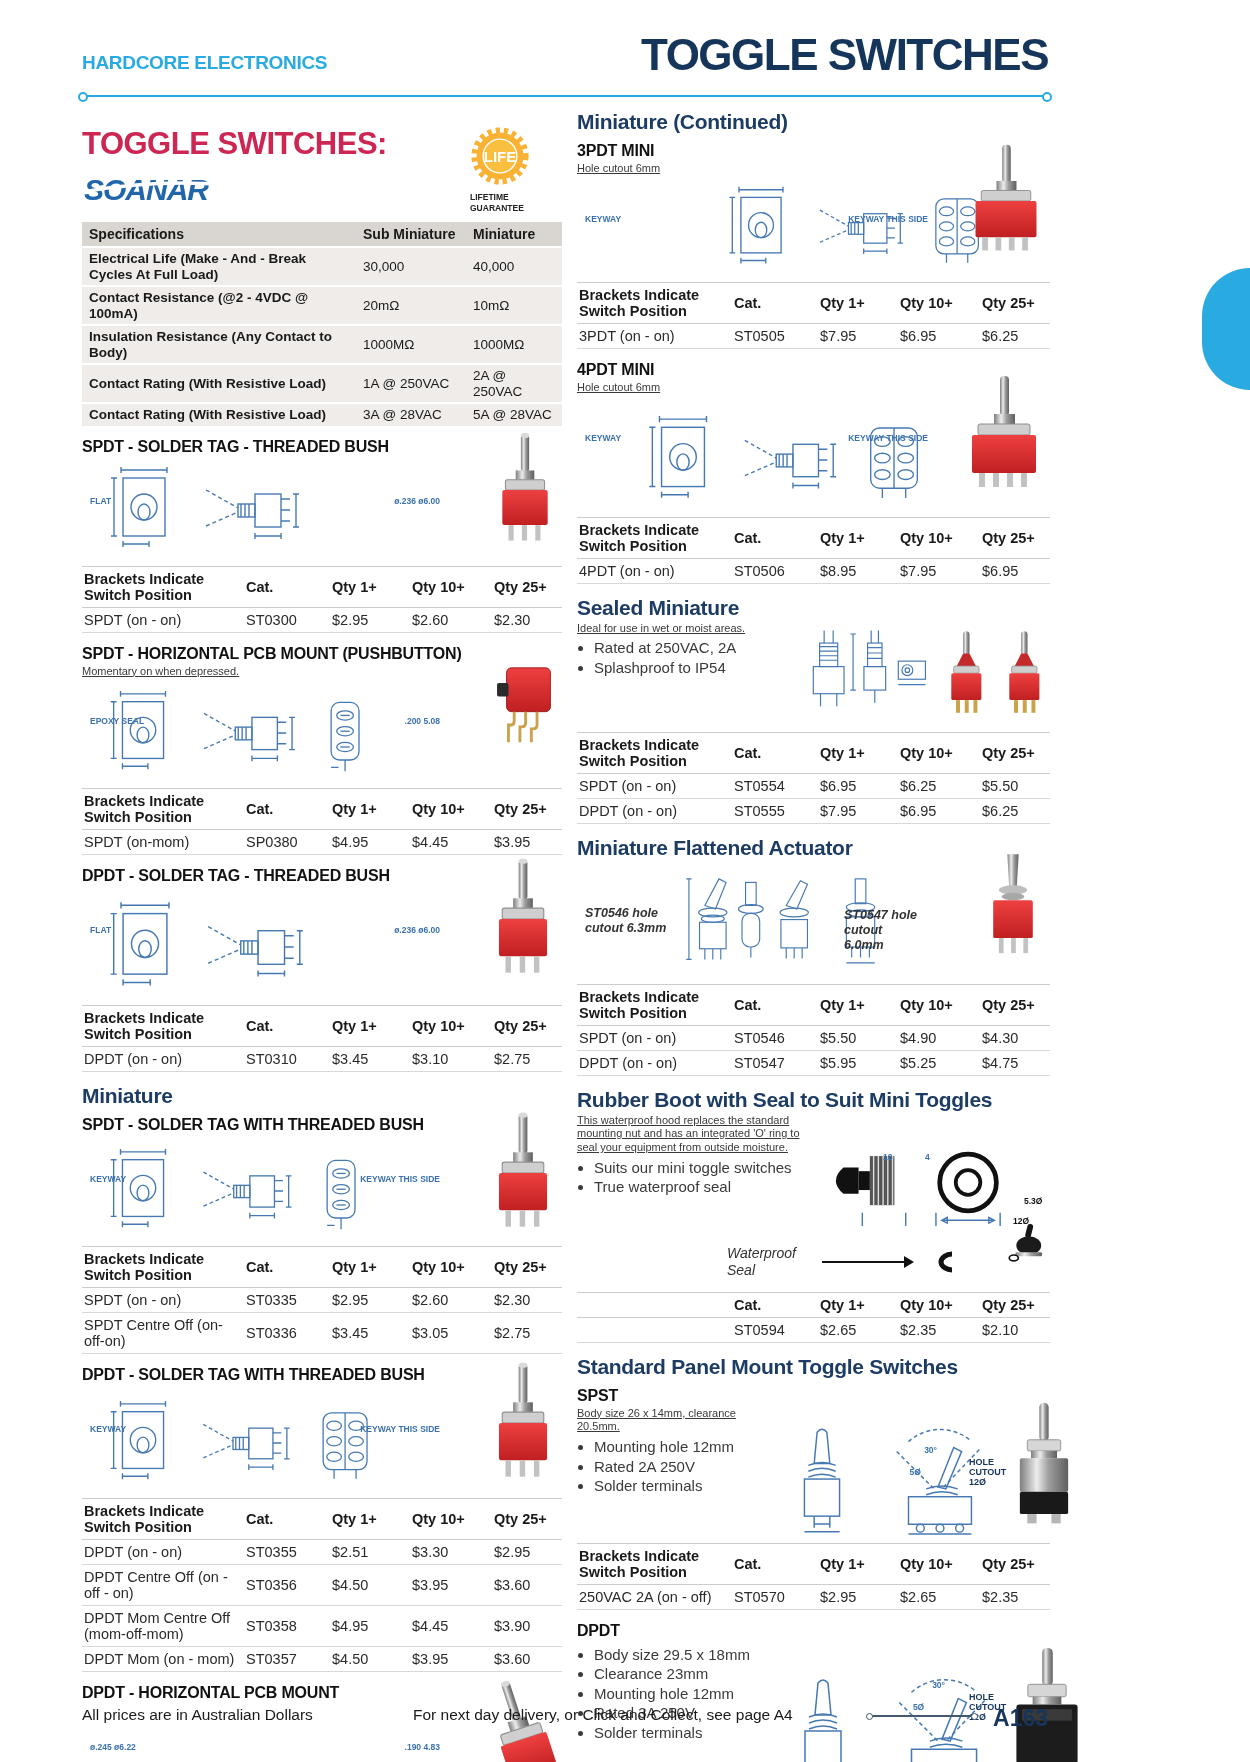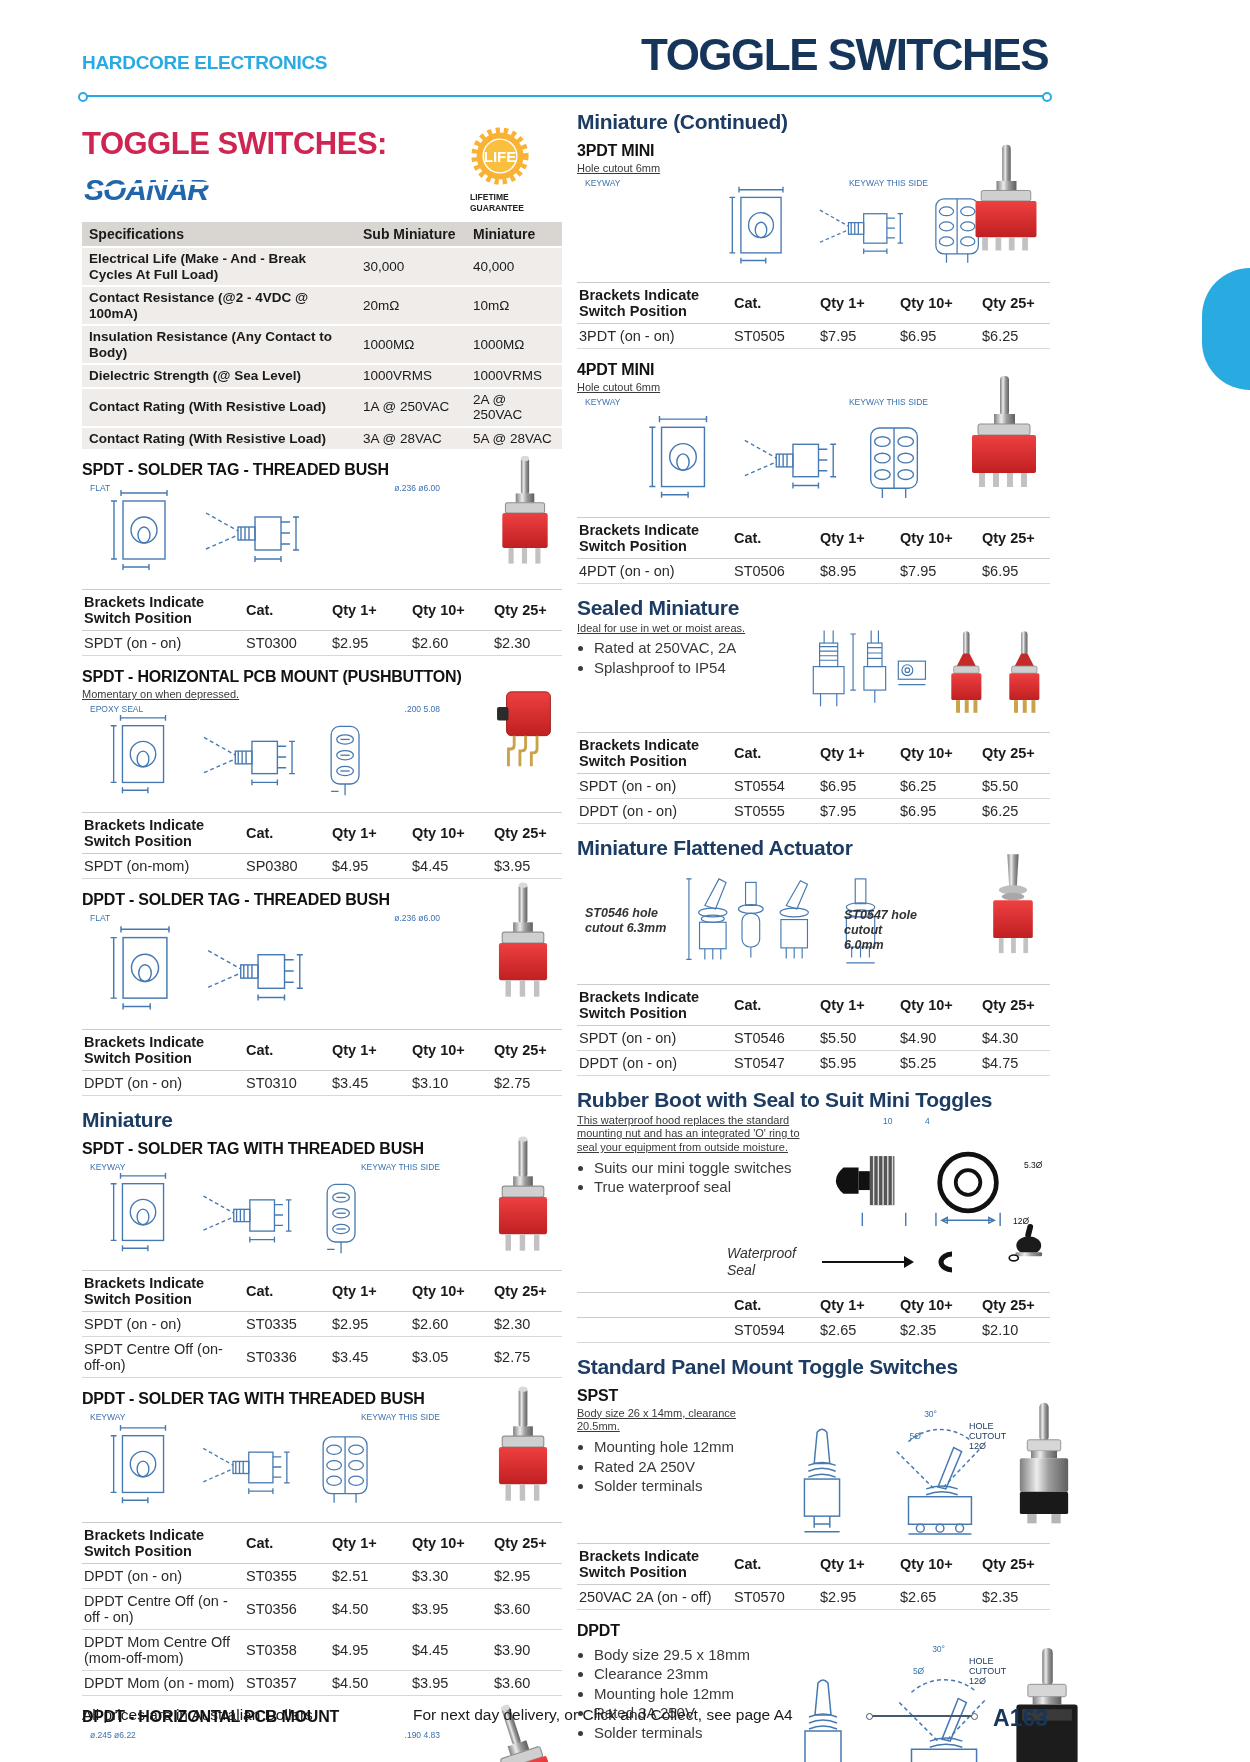--- a/index.html
+++ b/index.html
@@ -47,21 +47,21 @@
   .price-table td { font-size:14.5px; color:#2a2a2a; padding:4px 2px; border-bottom:1px solid #dbd7d2; }
   .price-table th:nth-child(2), .price-table td:nth-child(2) { width:86px; }
   .price-table th:nth-child(3), .price-table td:nth-child(3) { width:80px; }
   .price-table th:nth-child(4), .price-table td:nth-child(4) { width:82px; }
   .price-table th:nth-child(5), .price-table td:nth-child(5) { width:70px; }
 
   
   .strip { position:relative; display:flex; align-items:flex-end; gap:16px; padding:6px 118px 4px 26px; }
   .strip svg.diag { flex:0 0 auto; }
   .photo { position:absolute; right:4px; }
-  .dlabel { position:absolute; font-size:8.5px; font-weight:normal; color:#3a71ae; white-space:nowrap; }
+  .dlabel { position:absolute; font-size:8.5px; font-weight:bold; color:#3a71ae; white-space:nowrap;margin-top:36px; }
   .dl0 { left:8px; top:2px; }
   .dl1 { right:122px; top:2px; }
   .dl2 { left:42%; top:2px; }
   .dl3 { right:130px; bottom:4px; }
   .panel-strip .dl0 { left:188px; top:14px; width:52px; white-space:normal; color:#16355a; font-size:9px; line-height:1.15; }
   .panel-strip .dl1 { right:150px; top:2px; }
   .panel-strip .dl2 { right:142px; top:24px; }
   .boot-strip .dl0 { left:66px;  bottom:6px; }
   .boot-strip .dl1 { left:108px; bottom:6px; }
   .boot-strip .dl2 { left:207px; top:46px; color:#111; }
@@ -351,25 +351,20 @@
             <td>Contact Resistance (@2 - 4VDC @ 100mA)</td>
             <td>20mΩ</td>
             <td>10mΩ</td>
           </tr>
           <tr>
             <td>Insulation Resistance (Any Contact to Body)</td>
             <td>1000MΩ</td>
             <td>1000MΩ</td>
           </tr>
           <tr>
-            <td>Dielectric Strength (@ Sea Level)</td>
-            <td>1000VRMS</td>
-            <td>1000VRMS</td>
-          </tr>
-          <tr>
             <td>Contact Rating (With Resistive Load)</td>
             <td>1A @ 250VAC</td>
             <td>2A @ 250VAC</td>
           </tr>
           <tr>
             <td>Contact Rating (With Resistive Load)</td>
             <td>3A @ 28VAC</td>
             <td>5A @ 28VAC</td>
           </tr>
         </tbody>

